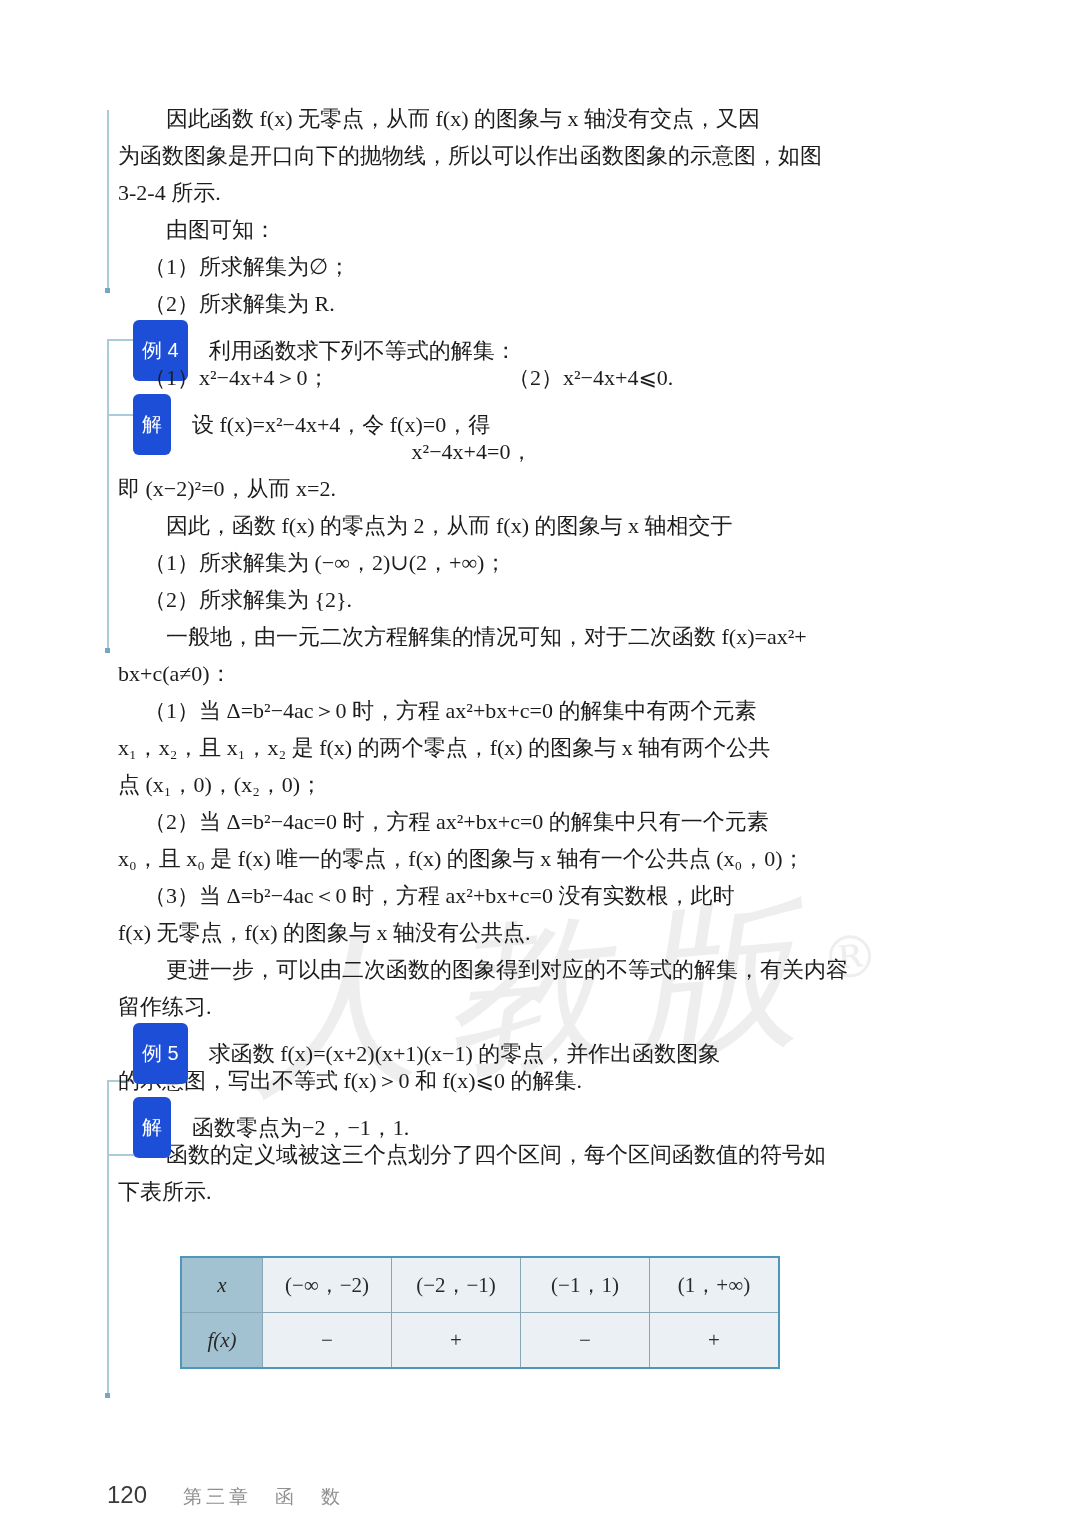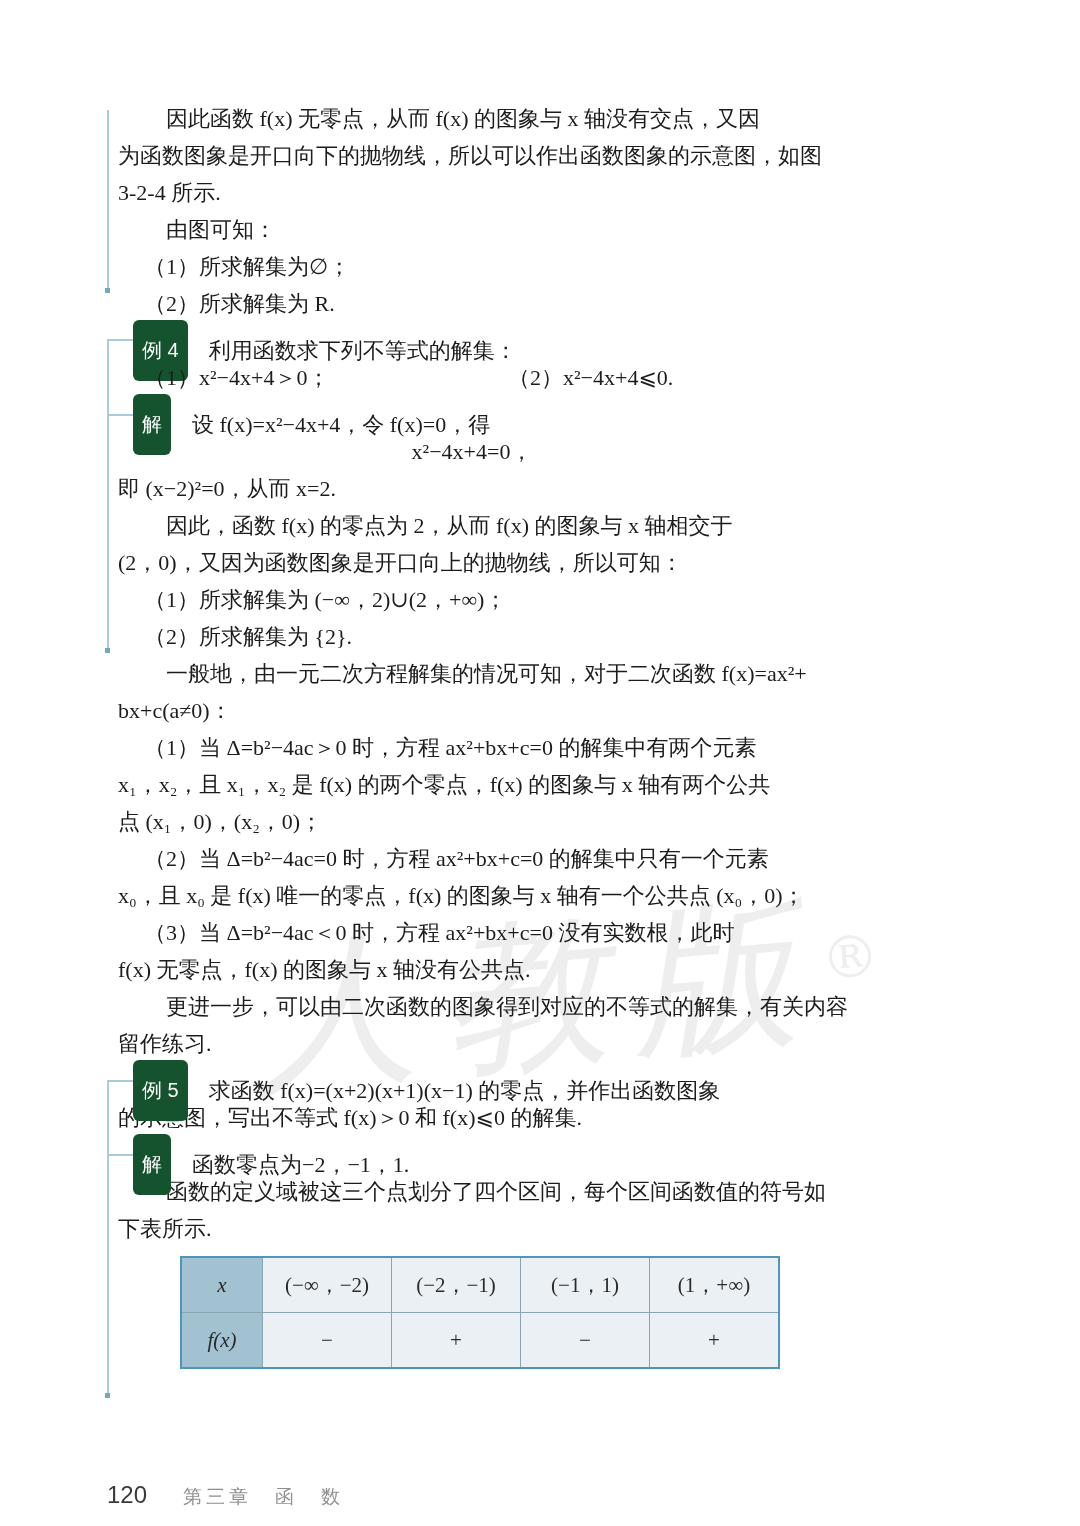--- a/index.html
+++ b/index.html
@@ -23,21 +23,21 @@
     font-size:22px; z-index:2;
   }
   .ln { height:37px; line-height:37px; white-space:nowrap; }
   .indent { padding-left:48px; }
   .item   { padding-left:26px; }
   .center { text-align:center; padding-right:150px; }
   .two-col { position:relative; }
   .two-col .col2 { position:absolute; left:390px; top:0;text-align:right; }
   .badge-line { position:relative; }
   .badge {
-    display:inline-block; background:#14532d; color:#ffffff;
+    display:inline-block; background:#1d4ed8; color:#ffffff;
     border-radius:6px; height:29px; line-height:29px;
     font-size:20px; padding:16px 9px; margin-left:15px; margin-right:21px;
     font-family:"Liberation Sans","DejaVu Sans",sans-serif;
     vertical-align:middle; position:relative; top:-2px;
   }
   
   .vline { position:absolute; width:2px; background:#a9cbda; z-index:1; }
   .hline { position:absolute; height:2px; background:#a9cbda; z-index:1; }
   .dot   { position:absolute; width:5px; height:5px; background:#74a7c0; z-index:1; }
   
@@ -100,21 +100,20 @@
     <div class="ln two-col item">
       <span>（1）x²−4x+4＞0；</span>
       <span class="col2">（2）x²−4x+4⩽0.</span>
     </div>
     <div class="ln badge-line">
       <span class="badge">解</span><span>设 f(x)=x²−4x+4，令 f(x)=0，得</span>
     </div>
     <div class="ln center">x²−4x+4=0，</div>
     <div class="ln">即 (x−2)²=0，从而 x=2.</div>
     <div class="ln indent">因此，函数 f(x) 的零点为 2，从而 f(x) 的图象与 x 轴相交于</div>
-    <div class="ln">(2，0)，又因为函数图象是开口向上的抛物线，所以可知：</div>
     <div class="ln item">（1）所求解集为 (−∞，2)∪(2，+∞)；</div>
     <div class="ln item">（2）所求解集为 {2}.</div>
 
     <div class="ln indent">一般地，由一元二次方程解集的情况可知，对于二次函数 f(x)=ax²+</div>
     <div class="ln">bx+c(a≠0)：</div>
     <div class="ln item">（1）当 Δ=b²−4ac＞0 时，方程 ax²+bx+c=0 的解集中有两个元素</div>
     <div class="ln">x₁，x₂，且 x₁，x₂ 是 f(x) 的两个零点，f(x) 的图象与 x 轴有两个公共</div>
     <div class="ln">点 (x₁，0)，(x₂，0)；</div>
     <div class="ln item">（2）当 Δ=b²−4ac=0 时，方程 ax²+bx+c=0 的解集中只有一个元素</div>
     <div class="ln">x₀，且 x₀ 是 f(x) 唯一的零点，f(x) 的图象与 x 轴有一个公共点 (x₀，0)；</div>

